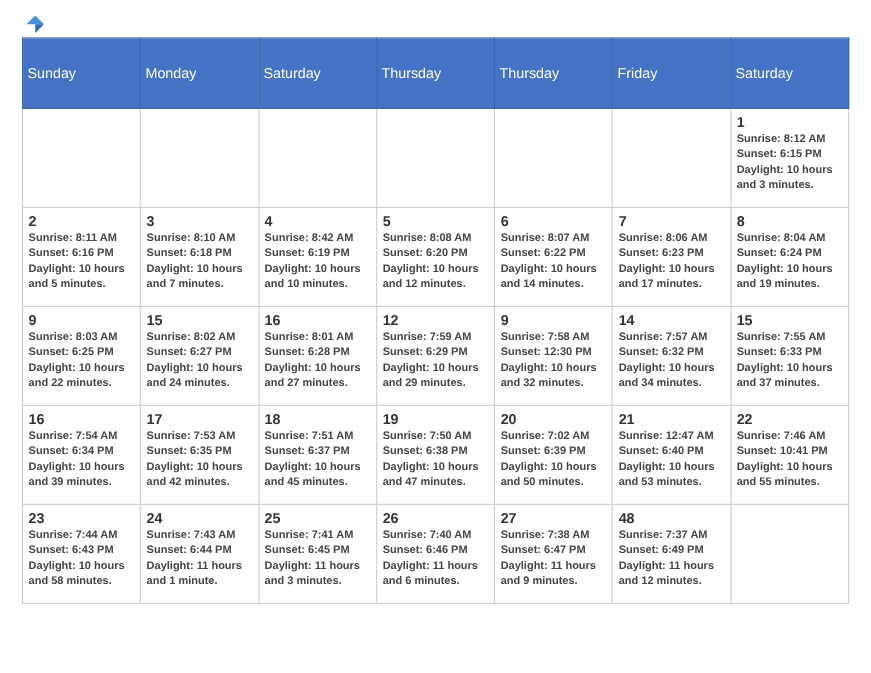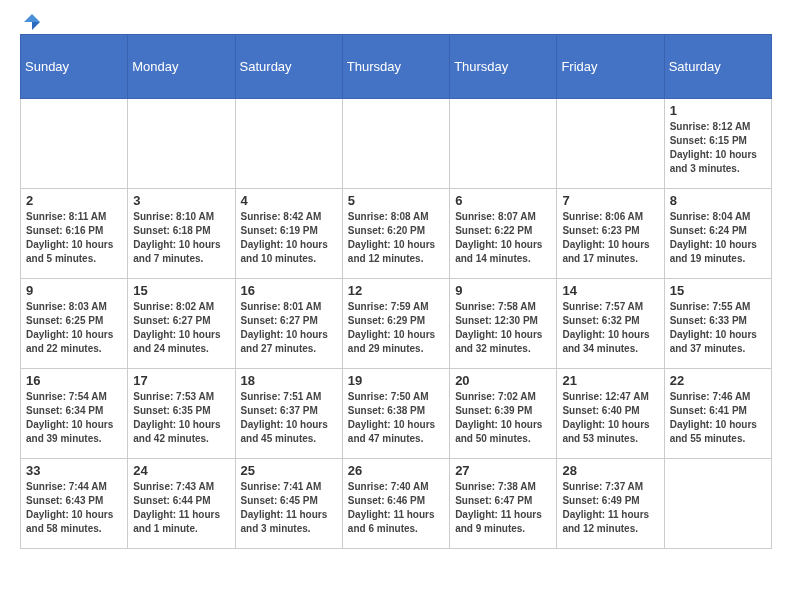--- a/index.html
+++ b/index.html
@@ -211,21 +211,21 @@
         <td>
           <span class="day-num">15</span>
           <div class="day-info">Sunrise: 8:02 AM
 Sunset: 6:27 PM
 Daylight: 10 hours
 and 24 minutes.</div>
         </td>
         <td>
           <span class="day-num">16</span>
           <div class="day-info">Sunrise: 8:01 AM
-Sunset: 6:27 PM
+Sunset: 6:28 PM
 Daylight: 10 hours
 and 27 minutes.</div>
         </td>
         <td>
           <span class="day-num">12</span>
           <div class="day-info">Sunrise: 7:59 AM
 Sunset: 6:29 PM
 Daylight: 10 hours
 and 29 minutes.</div>
         </td>
@@ -290,28 +290,28 @@
         <td>
           <span class="day-num">21</span>
           <div class="day-info">Sunrise: 12:47 AM
 Sunset: 6:40 PM
 Daylight: 10 hours
 and 53 minutes.</div>
         </td>
         <td>
           <span class="day-num">22</span>
           <div class="day-info">Sunrise: 7:46 AM
-Sunset: 6:41 PM
+Sunset: 10:41 PM
 Daylight: 10 hours
 and 55 minutes.</div>
         </td>
       </tr>
       <tr class="week-row">
         <td>
-          <span class="day-num">33</span>
+          <span class="day-num">23</span>
           <div class="day-info">Sunrise: 7:44 AM
 Sunset: 6:43 PM
 Daylight: 10 hours
 and 58 minutes.</div>
         </td>
         <td>
           <span class="day-num">24</span>
           <div class="day-info">Sunrise: 7:43 AM
 Sunset: 6:44 PM
 Daylight: 11 hours
@@ -332,21 +332,21 @@
 and 6 minutes.</div>
         </td>
         <td>
           <span class="day-num">27</span>
           <div class="day-info">Sunrise: 7:38 AM
 Sunset: 6:47 PM
 Daylight: 11 hours
 and 9 minutes.</div>
         </td>
         <td>
-          <span class="day-num">28</span>
+          <span class="day-num">48</span>
           <div class="day-info">Sunrise: 7:37 AM
 Sunset: 6:49 PM
 Daylight: 11 hours
 and 12 minutes.</div>
         </td>
         <td class="empty"></td>
       </tr>
     </tbody>
 </table>
 

